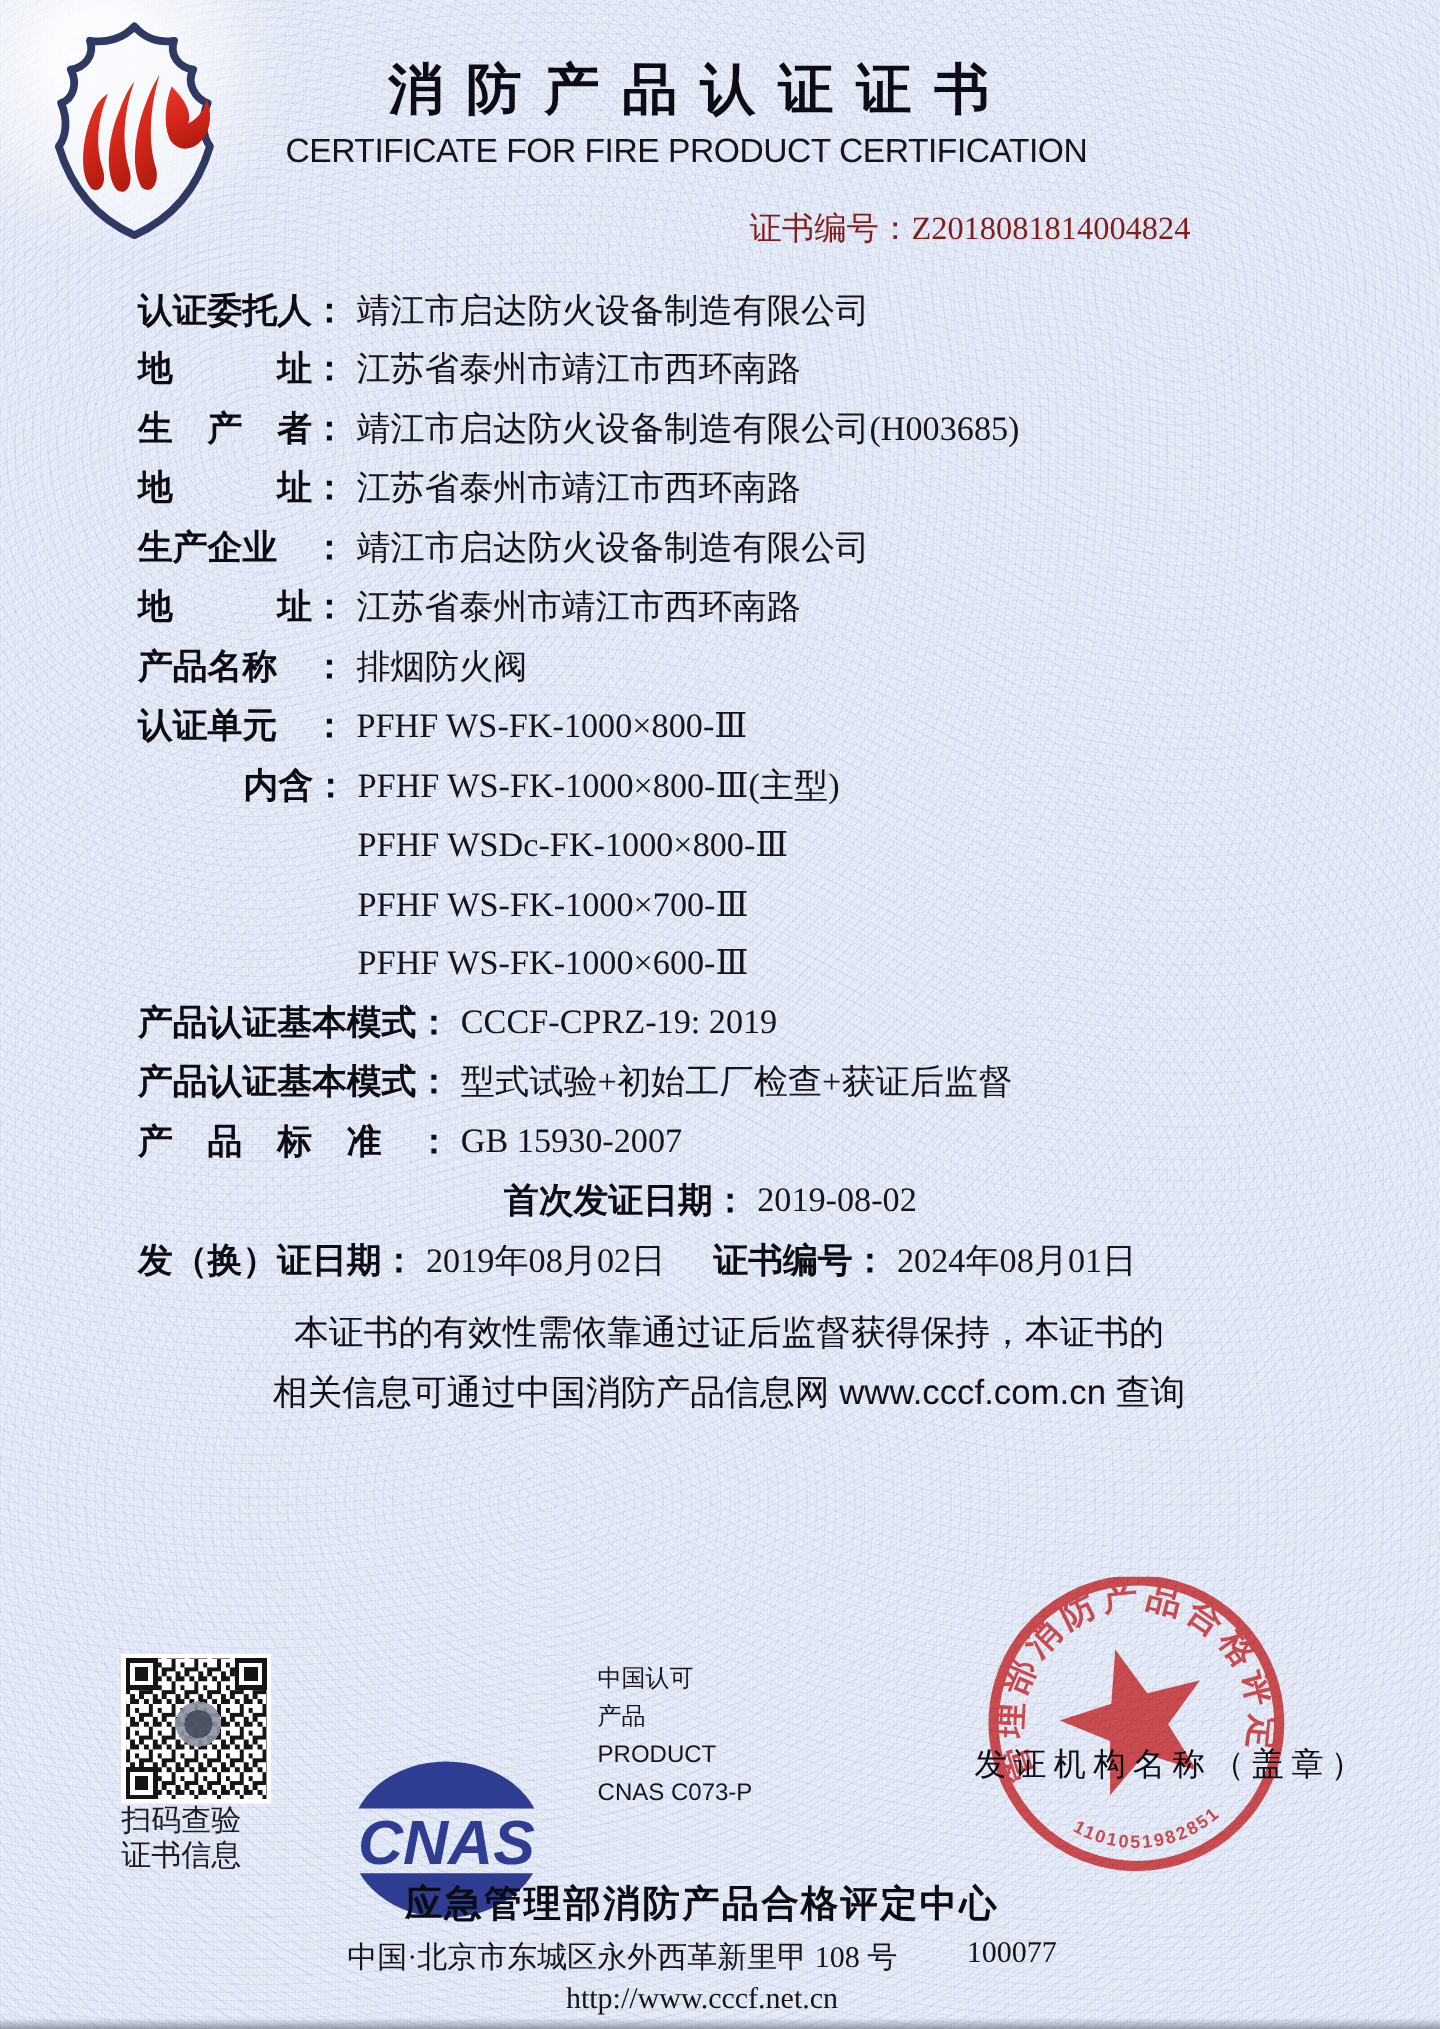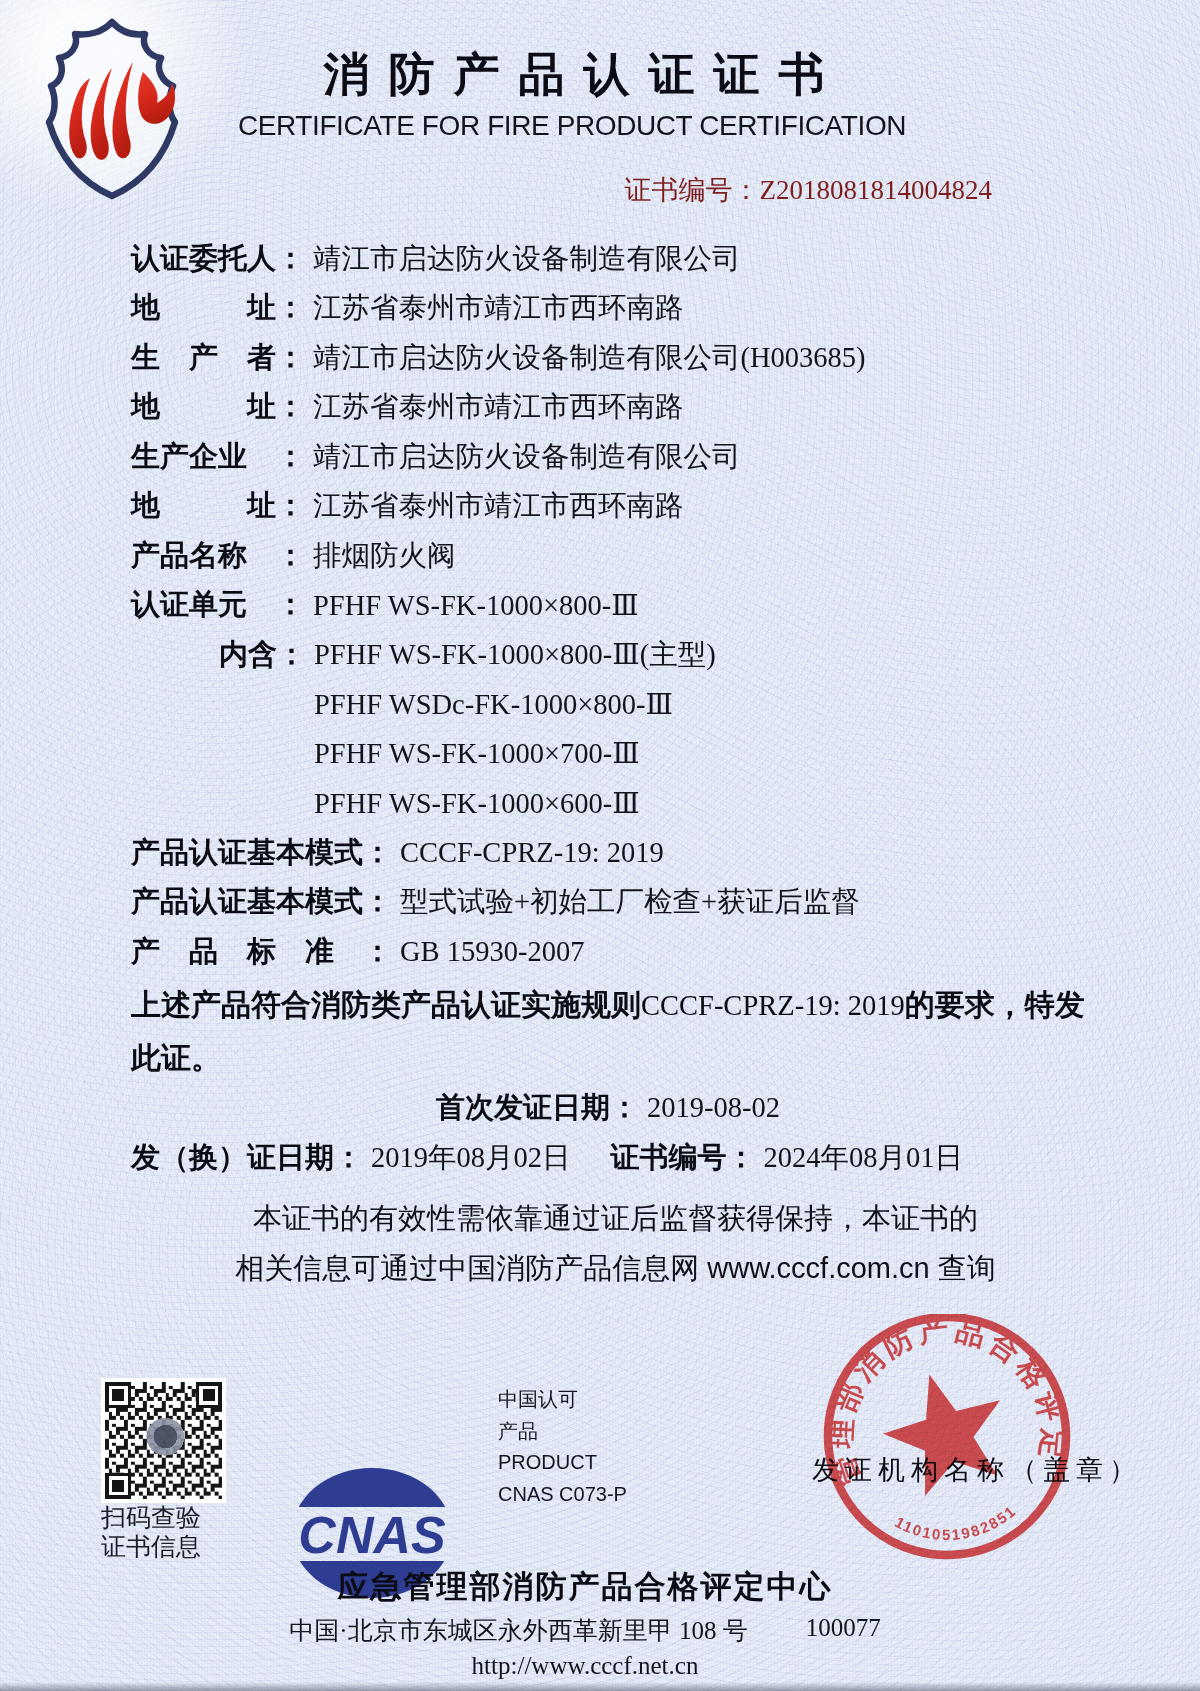--- a/index.html
+++ b/index.html
@@ -26,21 +26,21 @@
   .title-en{
     position:absolute;top:110px;left:0;width:1200px;text-align:center;
     transform:translateX(-28px);
     font-size:28px;letter-spacing:-0.4px;color:#14141f;
   }
   .certno{
     position:absolute;top:172px;right:208px;font-size:27px;color:#7f1d1d;
   }
   .certno .num{font-family:"Liberation Serif","DejaVu Serif",serif;}
 
-  .fields{position:absolute;left:115px;top:234px;right:40px;margin-left:16px;}
+  .fields{position:absolute;left:115px;top:234px;right:40px;}
   .row{height:49.5px;display:flex;align-items:center;gap:8px;white-space:nowrap;}
   .lb{font-weight:bold;font-size:29px;color:#0c0c14;flex:none;}
   .val{font-family:"Liberation Serif","DejaVu Serif",serif;font-size:28.5px;color:#14141c;}
   .row.inc .lb{padding-left:88px;}
   .row.cont{padding-left:183px;}
 
   .statement{
     margin-top:2px;width:978px;line-height:52px;font-size:30px;font-weight:bold;color:#0c0c14;
     white-space:normal;
   }
@@ -162,23 +162,20 @@
   </div>
   <div class="row">
     <span class="lb">产品认证基本模式：</span>
     <span class="val">型式试验+初始工厂检查+获证后监督</span>
   </div>
   <div class="row">
     <span class="lb">产　品　标　准　：</span>
     <span class="val">GB 15930-2007</span>
   </div>
 
-  <div class="statement">
-    <span>上述产品符合消防类产品认证实施规则</span><span class="code">CCCF-CPRZ-19: 2019</span><span>的要求，特发此证。</span>
-  </div>
 
   <div class="row first-issue">
     <span class="lb">首次发证日期：</span>
     <span class="val">2019-08-02</span>
   </div>
   <div class="row">
     <span class="lb">发（换）证日期：</span>
     <span class="val">2019年08月02日</span>
     <span class="gap24"></span>
     <span class="lb">证书编号：</span>

